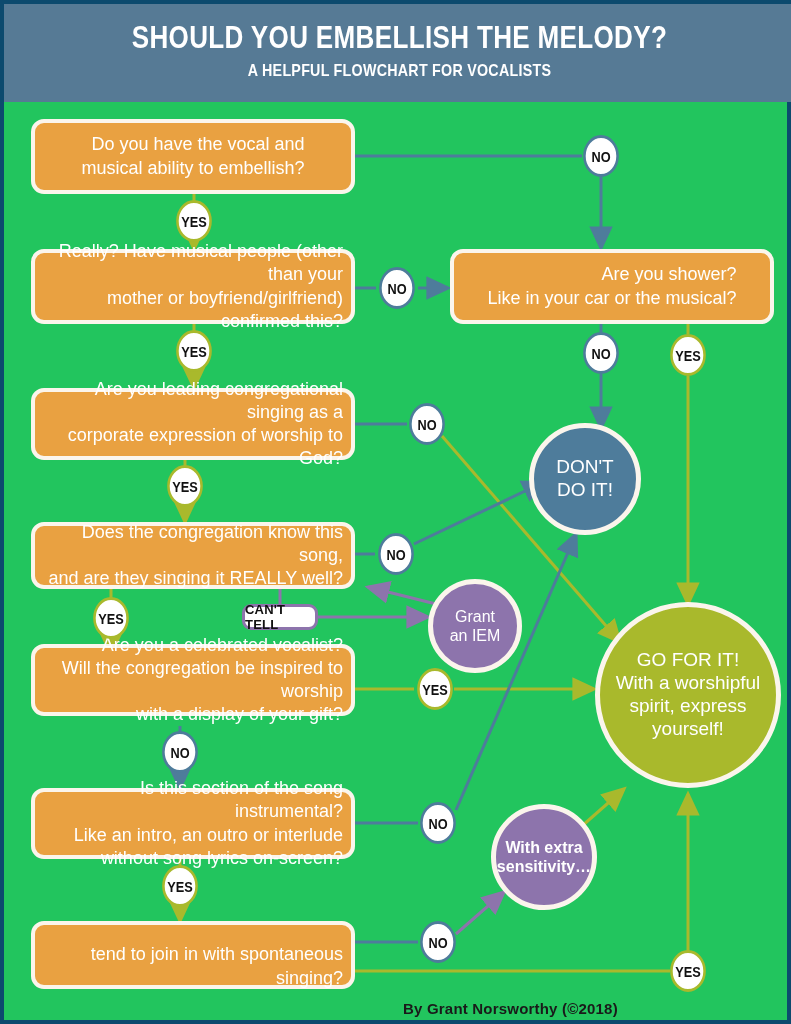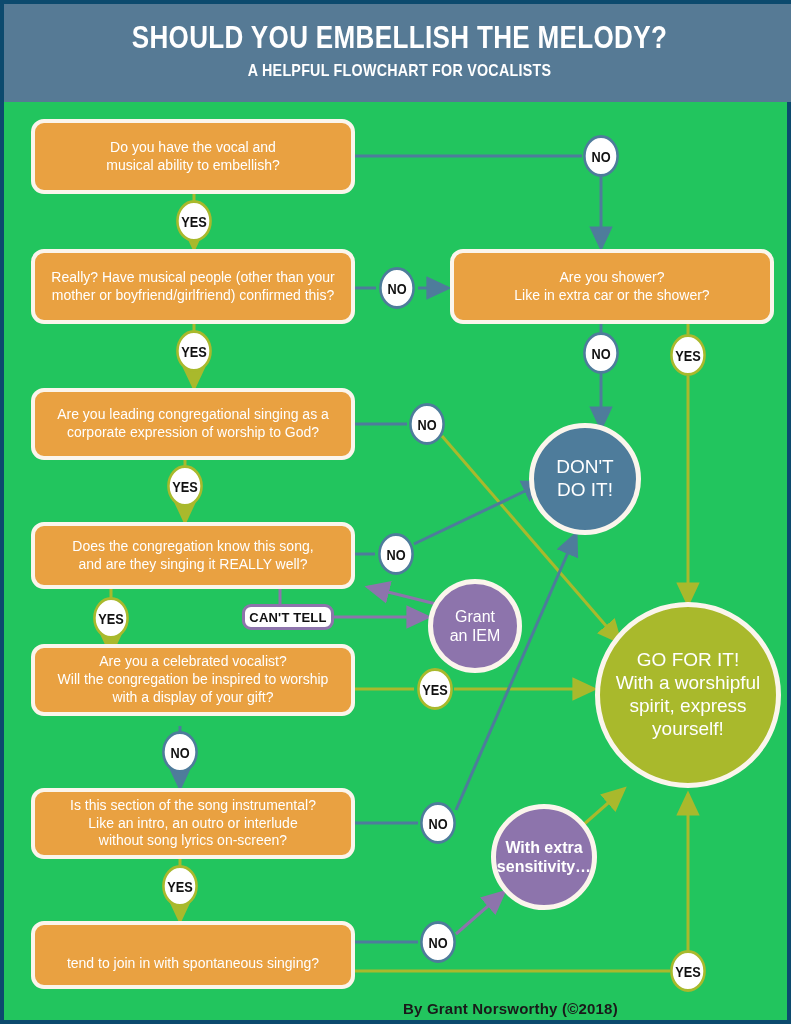--- a/index.html
+++ b/index.html
@@ -27,22 +27,22 @@
     font-size:17px;font-weight:bold;letter-spacing:0.3px;
     transform:scaleX(0.84);transform-origin:center top;
     text-transform:uppercase;
   }
   svg.wires{position:absolute;left:0;top:0;width:791px;height:1024px;pointer-events:none;}
 
   .qbox{
     position:absolute;background:#E9A141;
     border:4px solid #FBF5EC;border-radius:13px;
     box-sizing:border-box;color:#FFFFFF;
-    display:flex;align-items:center;justify-content:center;text-align:center;
-    font-size:14px;line-height:1.28;padding:8px 8px;
+    display:flex;align-items:center;justify-content:center;text-align:right;
+    font-size:18px;line-height:1.28;padding:8px 8px;
   }
   .circle{
     position:absolute;border-radius:50%;
     border:5px solid #FBF5EC;box-sizing:border-box;
     color:#FFFFFF;display:flex;align-items:center;justify-content:center;
     text-align:center;line-height:1.2;
   }
   .c-blue{background:#4E7C9B;}
   .c-green{background:#A9B92C;}
   .c-purple{background:#8D74AC;}
@@ -154,21 +154,21 @@
 
   <div class="qbox" style="left:27px;top:115px;width:324px;height:75px;">
     <div><span>Do you have the vocal and</span><br><span>musical ability to embellish?</span></div>
   </div>
 
   <div class="qbox" style="left:27px;top:245px;width:324px;height:75px;">
     <div><span>Really? Have musical people (other than your</span><br><span>mother or boyfriend/girlfriend) confirmed this?</span></div>
   </div>
 
   <div class="qbox" style="left:446px;top:245px;width:324px;height:75px;">
-    <div><span>Are you shower?</span><br><span>Like in extra car or the shower?</span></div>
+    <div><span>Are you shower?</span><br><span>Like in your car or the musical?</span></div>
   </div>
 
   <div class="qbox" style="left:27px;top:384px;width:324px;height:72px;">
     <div><span>Are you leading congregational singing as a</span><br><span>corporate expression of worship to God?</span></div>
   </div>
 
   <div class="qbox" style="left:27px;top:518px;width:324px;height:67px;">
     <div><span>Does the congregation know this song,</span><br><span>and are they singing it REALLY well?</span></div>
   </div>
 
@@ -247,19 +247,19 @@
   <div class="badge b-yes" style="left:155px;top:861px;width:42px;height:42px;">
       <span>YES</span>
     </div>
   <div class="badge b-no" style="left:413px;top:917px;width:42px;height:42px;">
       <span>NO</span>
     </div>
   <div class="badge b-yes" style="left:663px;top:946px;width:42px;height:42px;">
       <span>YES</span>
     </div>
 
-  <div class="pill" style="left:238px;top:600px;width:92px;height:26px;">
+  <div class="pill" style="left:238px;top:600px;width:76px;height:26px;">
     <span>CAN'T TELL</span>
   </div>
 
   <div class="footer" style="left:399px;top:996px;">By Grant Norsworthy  (©2018)</div>
 
 </div>
 
 </body></html>

